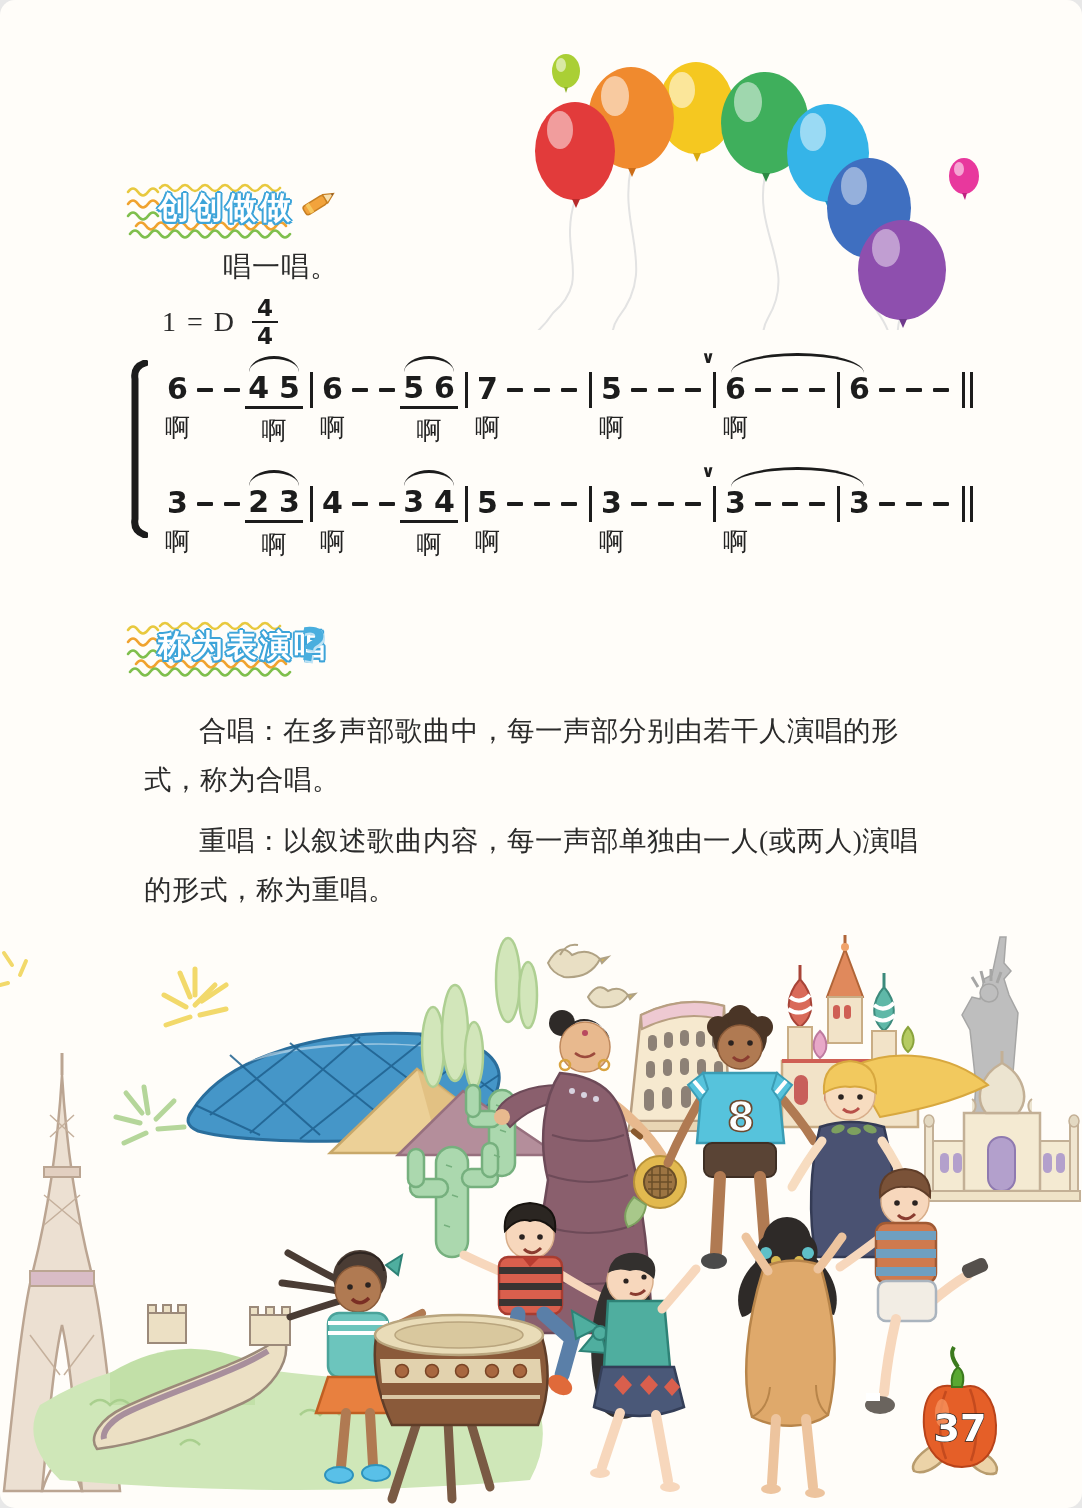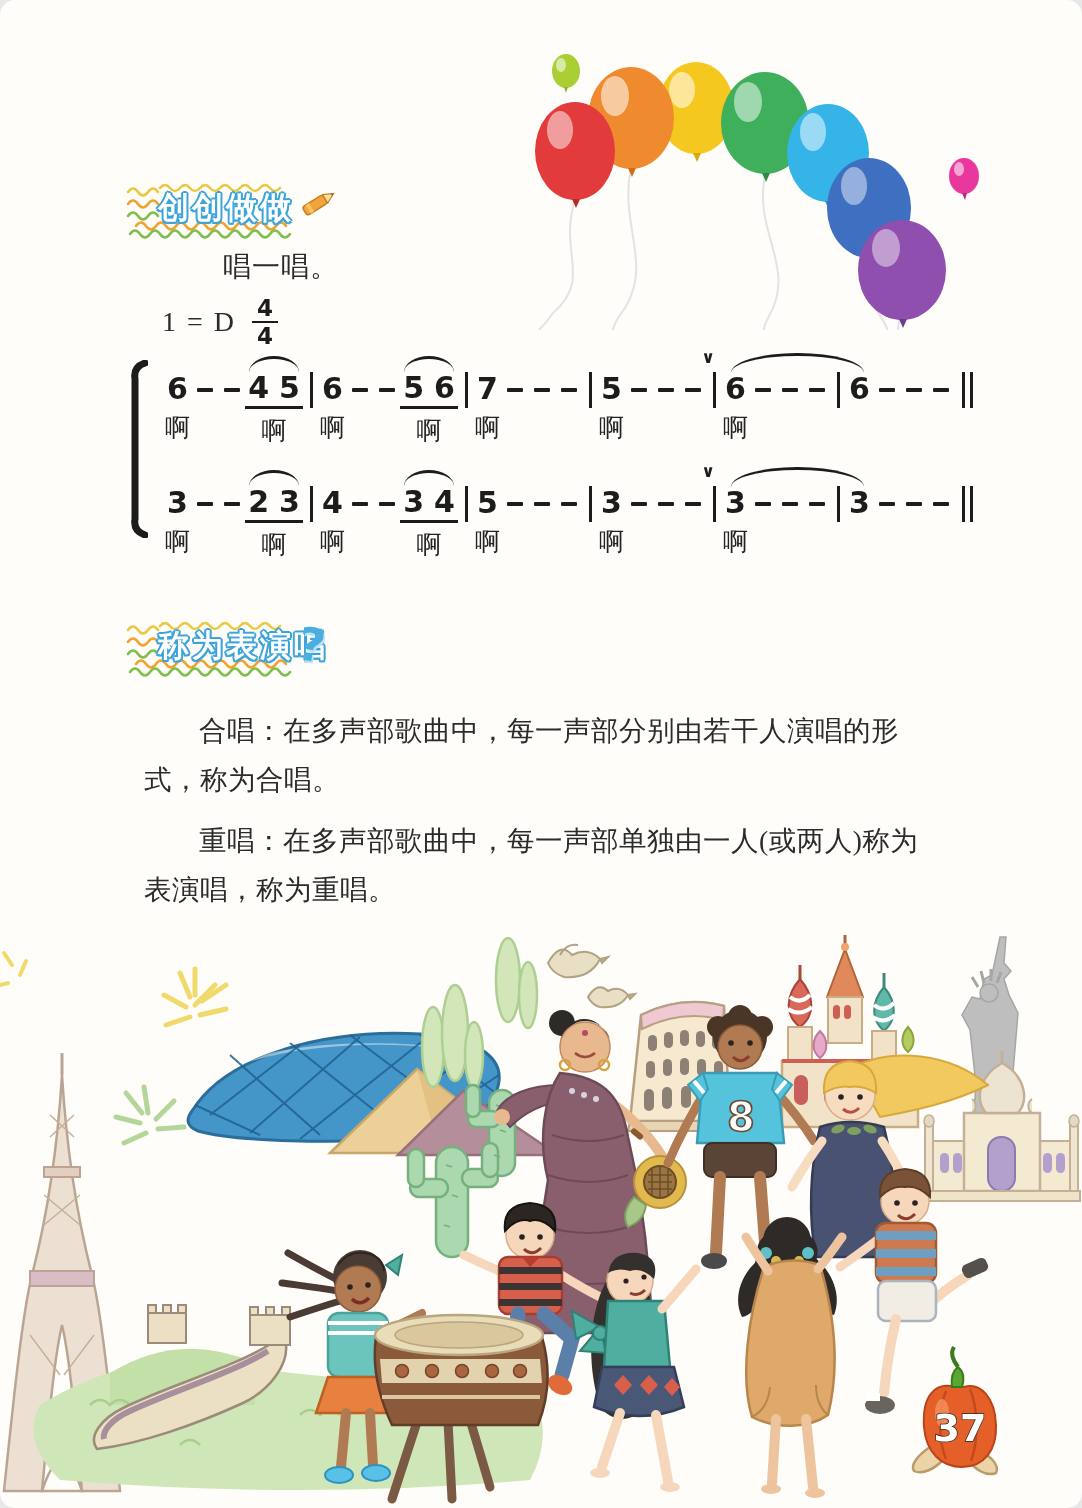--- a/index.html
+++ b/index.html
@@ -504,21 +504,21 @@
         <path stroke="#f0a32f" d="M10,46 q5,-7 10,0 t10,0 t10,0 t10,0 t10,0 t10,0 t10,0 t10,0 t10,0 t10,0 t10,0 t10,0 t10,0 t10,0 t10,0"></path>
         <path stroke="#7fbf4d" d="M4,54 q5,-7 10,0 t10,0 t10,0 t10,0 t10,0 t10,0 t10,0 t10,0 t10,0 t10,0 t10,0 t10,0 t10,0 t10,0 t10,0 t10,0"></path>
       </g>
     </svg>
     <span class="label">称为表演唱</span>
     <span class="icon qmark">?</span>
   </div>
 
   <div class="paras">
     <p>合唱：在多声部歌曲中，每一声部分别由若干人演唱的形式，称为合唱。</p>
-    <p>重唱：在多声部歌曲中，每一声部单独由一人(或两人)称为表演唱，称为重唱。</p>
+    <p>重唱：以叙述歌曲内容，每一声部单独由一人(或两人)演唱的形式，称为重唱。</p>
   </div>
 
   <svg class="illustration" width="1082" height="573" viewBox="0 0 1082 573">
 
     <g stroke-linecap="round" fill="none">
       <g stroke="#f2d96b" stroke-width="5">
         <path d="M195,60 l0,-26"></path>
           <path d="M195,70 l20,-20"></path>
           <path d="M200,80 l26,-6"></path>
           <path d="M190,82 l-24,8"></path>

